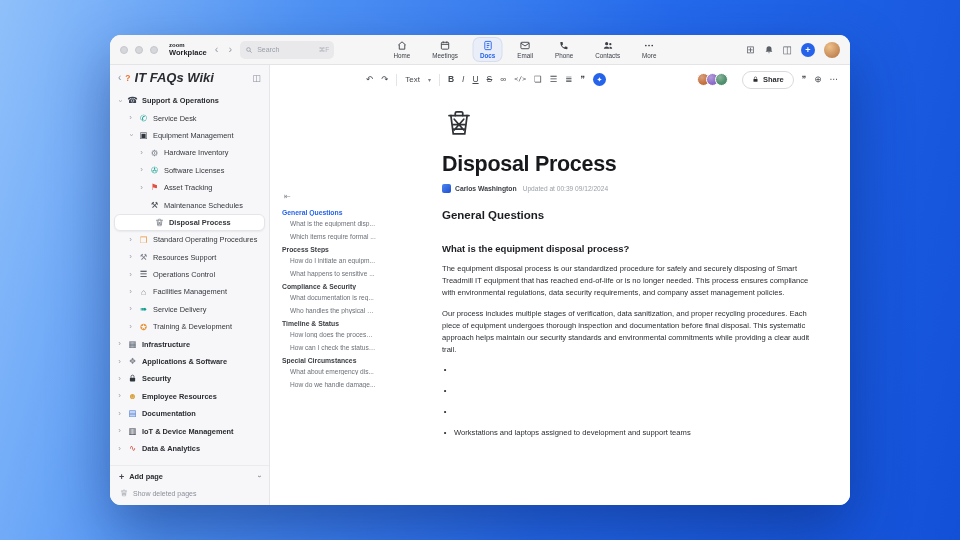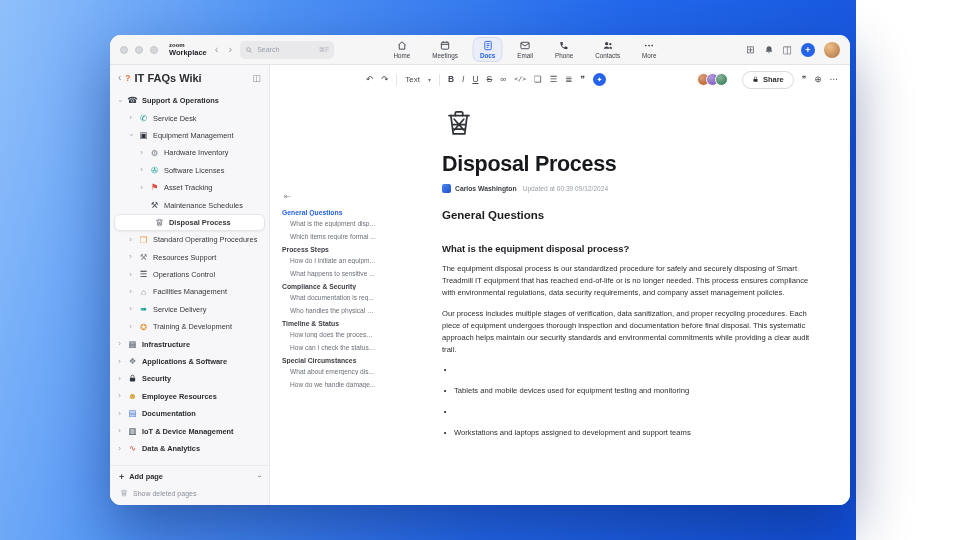--- a/index.html
+++ b/index.html
@@ -1,17 +1,17 @@
 <!DOCTYPE html>
 <html><head>
 <meta charset="utf-8">
 <style>
   * { margin:0; padding:0; box-sizing:border-box; }
   html,body { width:960px; height:540px; overflow:hidden; font-family:"Liberation Sans",sans-serif; }
-  .bg { width:856px; height:540px; background:linear-gradient(105deg,#8fc0fa 0%,#4f93f5 28%,#2469ec 62%,#1250d8 100%); position:relative; }
+  .bg { width:960px; height:540px; background:linear-gradient(105deg,#8fc0fa 0%,#4f93f5 28%,#2469ec 62%,#1250d8 100%); position:relative; }
   .window { position:absolute; left:110px; top:35px; width:740px; height:470px; background:#fff; border-radius:11px; overflow:hidden; box-shadow:0 25px 60px rgba(8,28,90,.45); display:flex; flex-direction:column; }
 
   
   .titlebar { height:30px; flex:0 0 30px; background:#f6f6f7; border-bottom:1px solid #e4e4e7; display:flex; align-items:center; padding:0 10px; gap:6px; position:relative; }
   .traffic { display:flex; gap:7px; align-items:center; }
   .tl { width:8px; height:8px; border-radius:50%; background:#d5d7db; border:1px solid #c3c6cc; }
   .logo { display:flex; flex-direction:column; line-height:1.05; margin-left:5px; }
   .logo-zoom { font-size:6px; font-weight:700; color:#1c1e22; }
   .logo-wp { font-size:7.5px; font-weight:700; color:#1c1e22; }
   .tb-arrow { color:#9aa0a8; font-size:11px; line-height:1; padding:0 2px; }
@@ -30,21 +30,21 @@
   .tb-svg { width:10px; height:10px; color:#5a5f66; }
   .plusbtn { width:14px; height:14px; border-radius:50%; background:#2563eb; color:#fff; font-size:9px; display:flex; align-items:center; justify-content:center; font-weight:700; }
   .avatar-lg { width:16px; height:16px; border-radius:50%; background:radial-gradient(circle at 35% 30%, #eec08a, #b0703f); }
 
   
   .main { flex:1; display:flex; min-height:0; }
   .sidebar { width:160px; flex:0 0 160px; background:#f7f7f9; border-right:1px solid #e6e6e9; display:flex; flex-direction:column; min-height:0; }
   .sb-head { height:25px; flex:0 0 25px; display:flex; align-items:center; gap:4px; padding:0 8px; }
   .sb-back { font-size:10px; color:#8a8f98; }
   .wiki-q { font-size:8.5px; font-weight:800; color:#e8712b; }
-  .sb-title { font-size:11px; font-weight:700; color:#2a2d31; flex:1; white-space:nowrap; overflow:hidden; }
+  .sb-title { font-size:13px; font-weight:700; color:#2a2d31; flex:1; white-space:nowrap; overflow:hidden;font-style:italic; }
   .sb-panel { font-size:9px; color:#8a8f98; }
   .tree { flex:1; overflow:hidden; padding-top:2px; }
   .trow { height:17.4px; display:flex; align-items:center; gap:4px; padding-right:6px; }
   .trow.sel { background:#fff; border:1px solid #e4e5e9; border-radius:6px; margin:0 4px; box-shadow:0 1px 2px rgba(0,0,0,.06); }
   .chev { display:inline-block; width:7px; font-size:8px; color:#9aa0a8; text-align:center; line-height:1; flex:0 0 7px; }
   .chev.down { transform:rotate(90deg); }
   .chev.hid { visibility:hidden; }
   .tico { width:11px; flex:0 0 11px; font-size:8.5px; line-height:1; text-align:center; }
   svg.tico { width:9px; height:9px; flex:0 0 9px; margin:0 1px; }
   .tlb { font-size:7.4px; color:#33363b; white-space:nowrap; overflow:hidden; text-overflow:ellipsis; flex:1; }
@@ -432,21 +432,20 @@
             <div class="doc-body">
                 <div class="d-h2">General Questions</div>
                 <div class="d-h3">What is the equipment disposal process?</div>
                 <div class="d-p">The equipment disposal process is our standardized procedure for safely and securely disposing of Smart Treadmill IT equipment that has reached end-of-life or is no longer needed. This process ensures compliance with environmental regulations, data security requirements, and company asset management policies.</div>
                 <div class="d-p">Our process includes multiple stages of verification, data sanitization, and proper recycling procedures. Each piece of equipment undergoes thorough inspection and documentation before final disposal. This systematic approach helps maintain our security standards and environmental commitments while providing a clear audit trail.</div>
                 <div class="bullet">
                   <span class="dot">•</span>
                 </div>
                 <div class="bullet">
                   <span class="dot">•</span>
-                  <span class="btx">Tablets and mobile devices used for equipment testing and monitoring</span>
                 </div>
                 <div class="bullet">
                   <span class="dot">•</span>
                 </div>
                 <div class="bullet">
                   <span class="dot">•</span>
                   <span class="btx">Workstations and laptops assigned to development and support teams</span>
                 </div>
               </div>
           </div>

